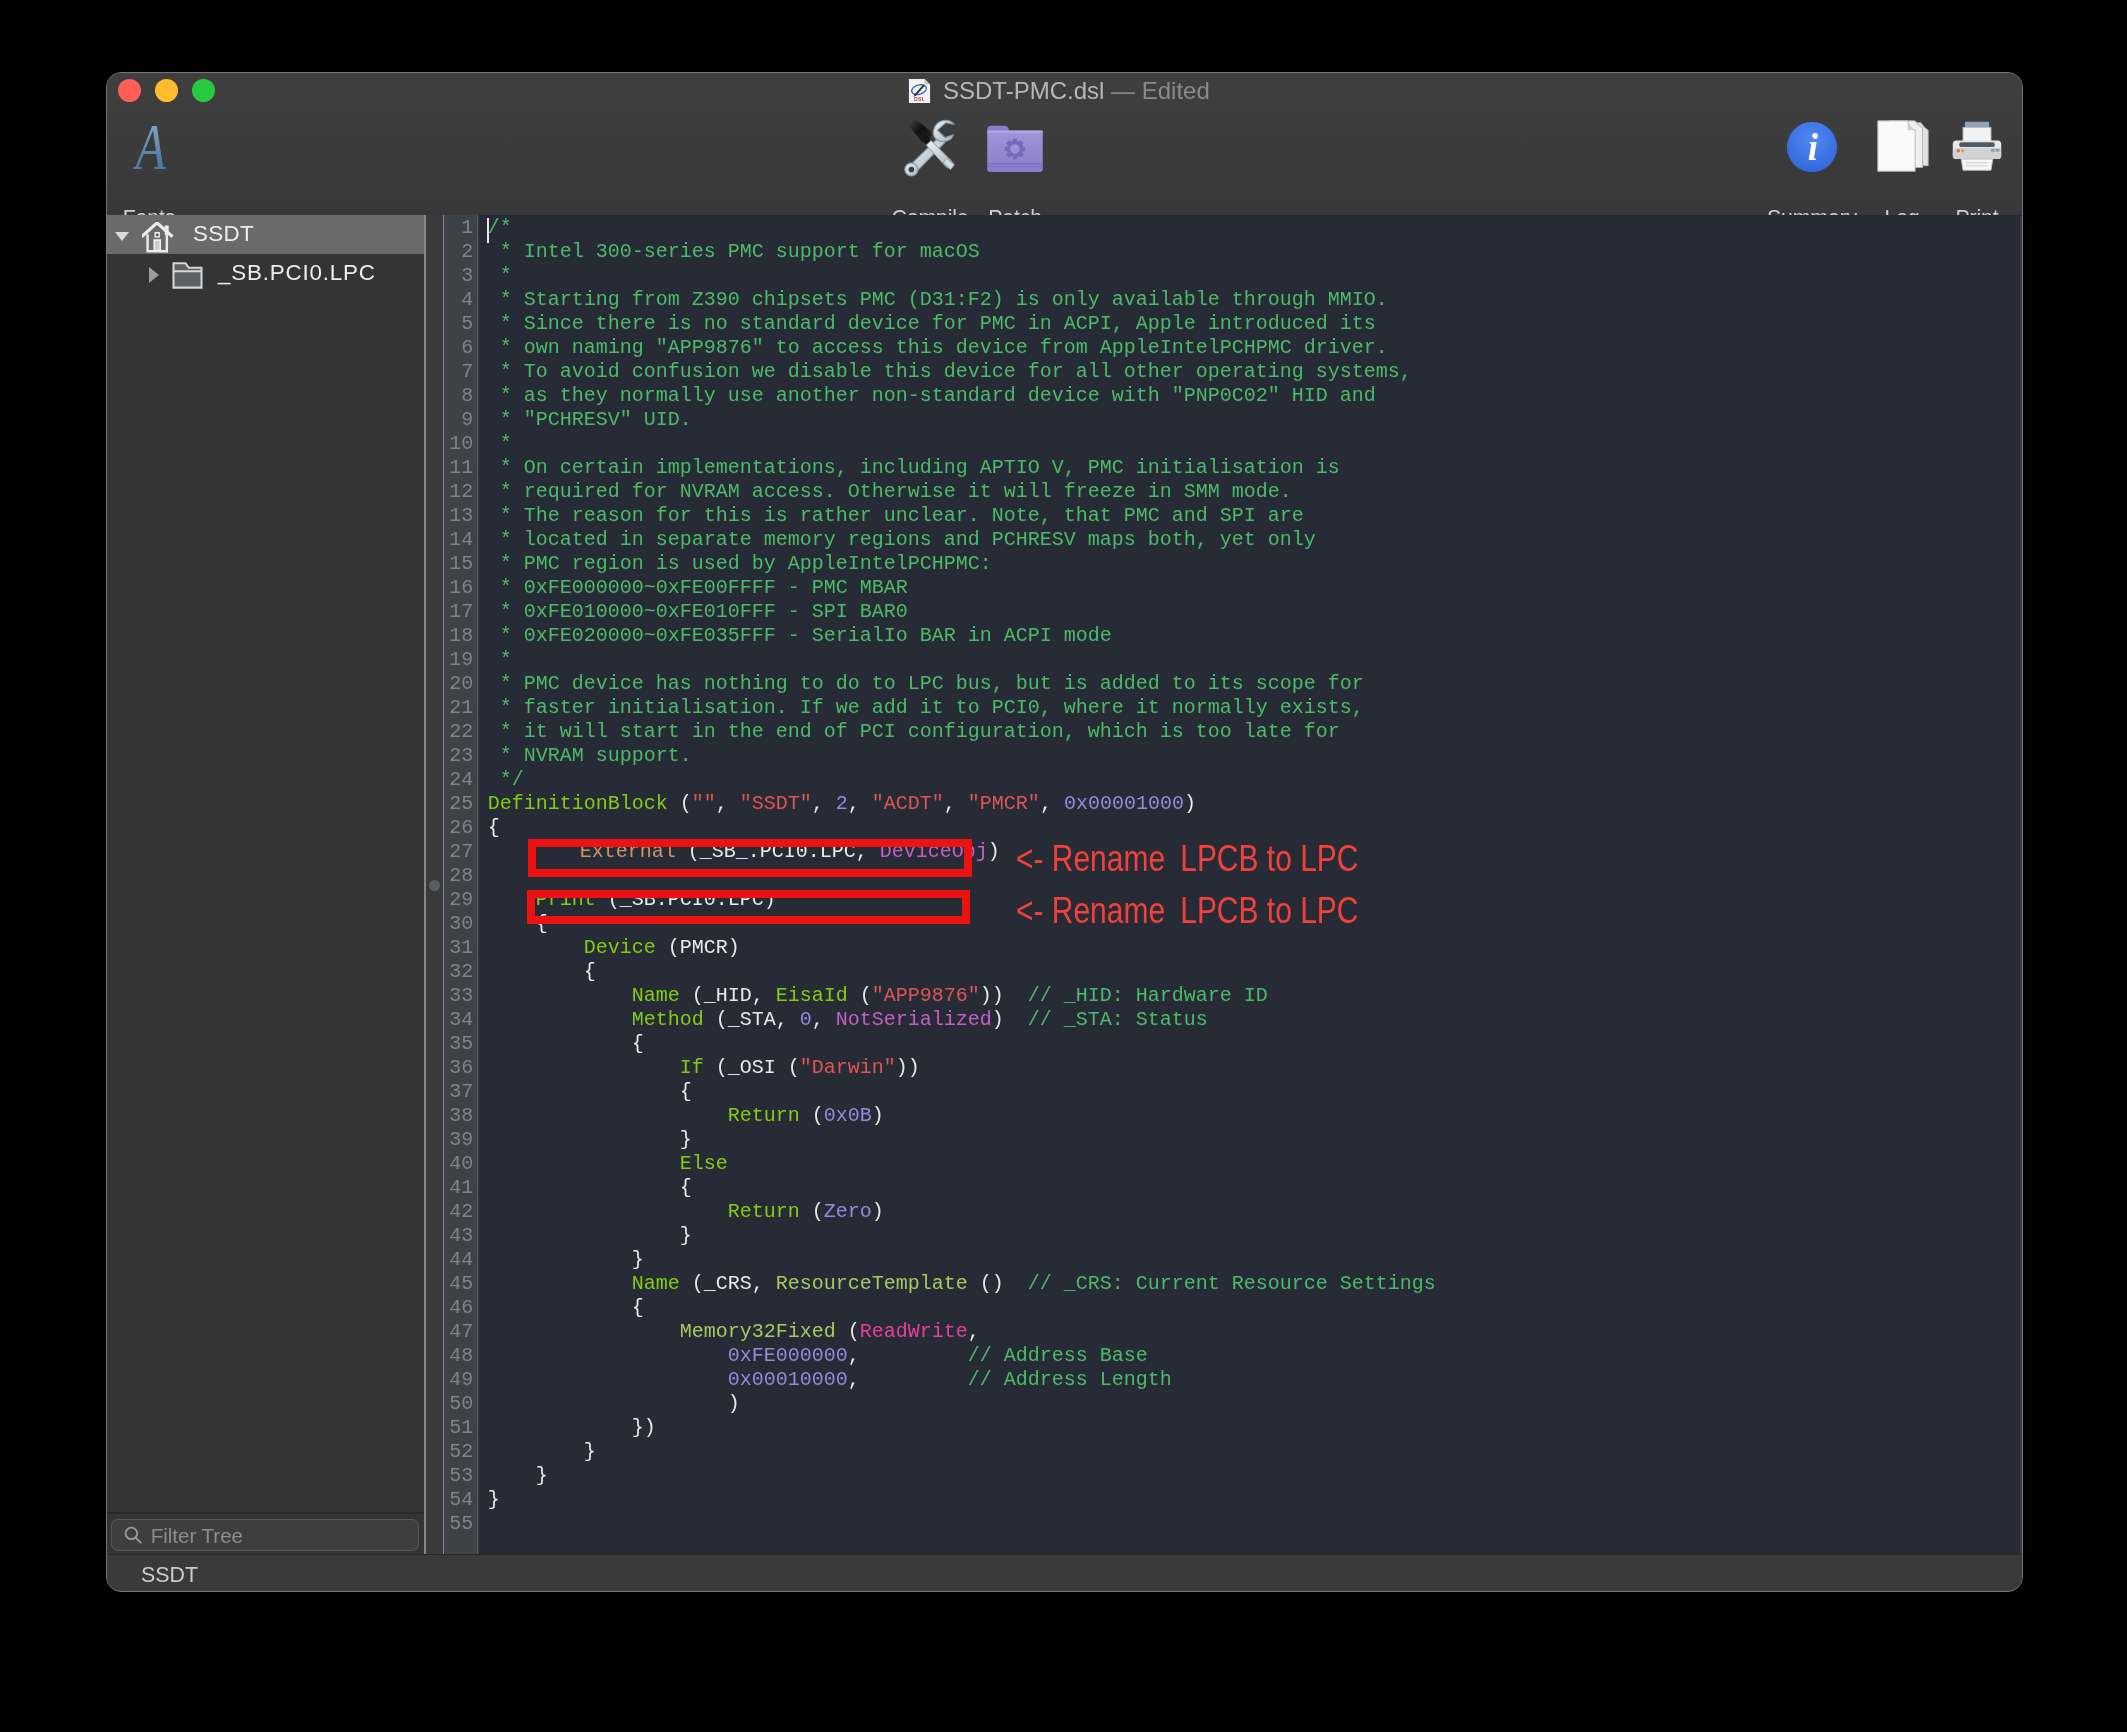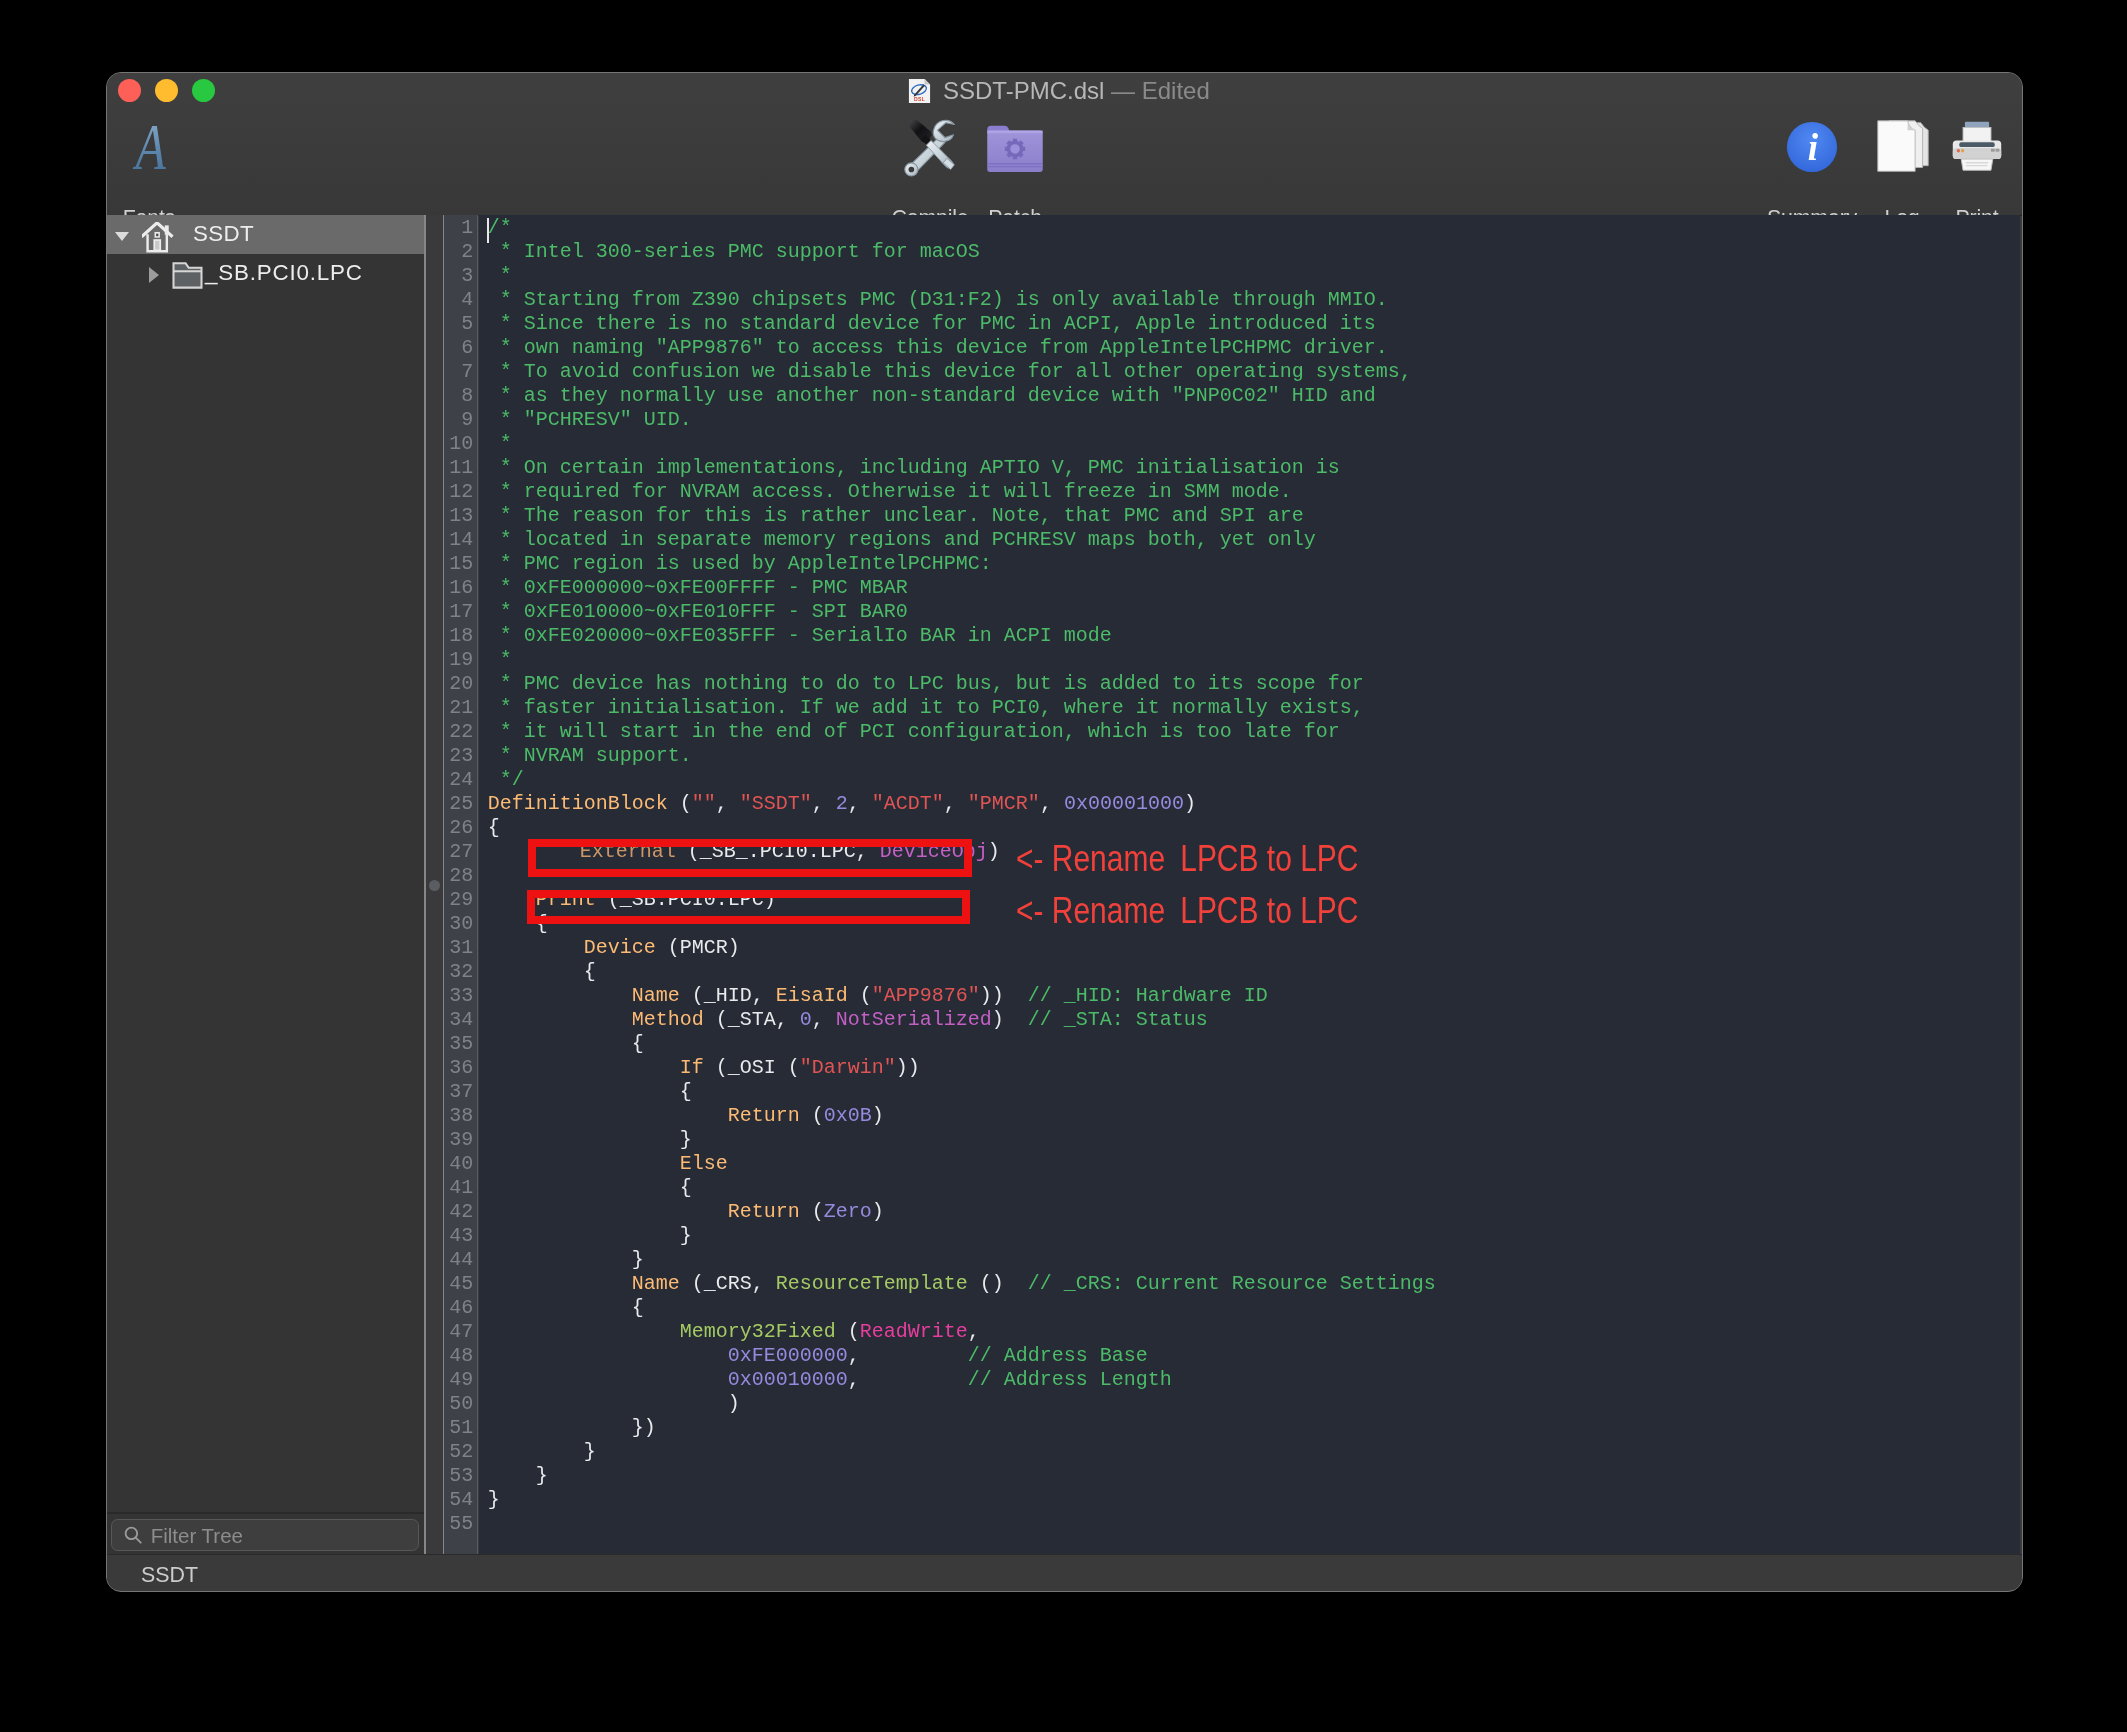--- a/index.html
+++ b/index.html
@@ -17,21 +17,21 @@
 #row1 { position:absolute; left:0; top:0; width:100%; height:39px; background:#6a6a6a; }
 #vline1 { left:317px; top:142px; width:1.9px; height:1340px; background:#868686; }
 #strip { left:319px; top:142px; width:17px; height:1340px; background:#3a3a3c; }
 #vline2 { left:336px; top:142px; width:1.9px; height:1340px; background:#868686; }
 #gutter { left:337px; top:142px; width:34px; height:1340px; background:#3e4148; border-right:1.4px solid #565a62; }
 #editor { left:372px; top:142px; width:1541px; height:1340px; background:#262b35; }
 pre { position:absolute; font-family:"Liberation Mono", monospace; font-size:20px; line-height:24px; }
 #nums { right:3.7px; top:0.9px; text-align:right; color:#7f8288; }
 #code { left:8.7px; top:0.9px; color:#e9eaec; }
 #code i { font-style:normal; }
-#code i.c { color:#4cbb68; } #code i.k { color:#fdba74;margin-top:35px; } #code i.o { color:#ce9566;padding-left:44px; }
+#code i.c { color:#4cbb68; } #code i.k { color:#84cc16;margin-top:35px; } #code i.o { color:#ce9566;padding-left:44px; }
 #code i.m { color:#c45fc5; } #code i.p { color:#e63e9d; } #code i.n { color:#958ade; }
 #code i.s { color:#e15454; } #code i.g { color:#a4ca62; }
 .redbox { position:absolute; border:8px solid #ee1111; }
 .ann { position:absolute; font-size:37px; color:#f2413a; white-space:nowrap; transform:scaleX(0.81); transform-origin:left top; }
 #filter { position:absolute; left:3.7px; top:1304px; width:308px; height:32px; background:#3e3e3e;
   border:1.4px solid #575757; border-radius:6.5px;text-align:center; }
 #filter span { position:absolute; left:39px; top:3.7px; font-size:20.5px; color:#8d8d8d; }
 #statusbar { left:0; top:1481px; width:100%; height:35px; background:#3a3a3a; border-top:1.9px solid #2a2a2a; }
 #statusbar span { position:absolute; left:34px; top:8.4px; font-size:21.4px; color:#cccccc; }
 .treetxt { position:absolute; font-size:22.4px; color:#ededed; white-space:nowrap; }
@@ -169,21 +169,21 @@
 </svg>
       </div>
     <div class="treetxt" style="left:86px;top:5.6px;letter-spacing:0.3px;">SSDT</div>
     <div style="position:absolute;left:42px;top:52px;width:0;height:0;border-top:8px solid transparent;border-bottom:8px solid transparent;border-left:10.3px solid #9c9c9c;"></div>
     <div style="position:absolute;left:65px;top:46px;">
         <svg width="31" height="28" viewBox="0 0 33 30">
 <path fill="#5e6164" stroke="#d5d5d5" stroke-width="2.2" d="M1.5 2.5 L14.5 2.5 L17.8 7.2 L31.5 7.2 L31.5 28.5 L1.5 28.5 Z"></path>
 <path d="M1.5 11 L31.5 11" stroke="#d5d5d5" stroke-width="2.2"></path>
 </svg>
       </div>
-    <div class="treetxt" style="left:98px;top:45px;letter-spacing:0.8px;">_SB.PCI0.LPC</div>
+    <div class="treetxt" style="left:111px;top:45px;letter-spacing:0.8px;">_SB.PCI0.LPC</div>
     <div style="position:absolute;left:0;top:1297px;width:317px;height:1.9px;background:#2a2a2a;"></div>
     <div id="filter">
       <div style="position:absolute;left:11.2px;top:4.7px;">
           <svg width="20.5" height="20.5" viewBox="0 0 22 22">
 <circle cx="9" cy="9" r="6.2" fill="none" stroke="#9a9a9a" stroke-width="2"></circle>
 <path d="M13.6 13.6 L19 19" stroke="#9a9a9a" stroke-width="2" stroke-linecap="round"></path>
 </svg>
         </div>
       <span>Filter Tree</span>
     </div>

